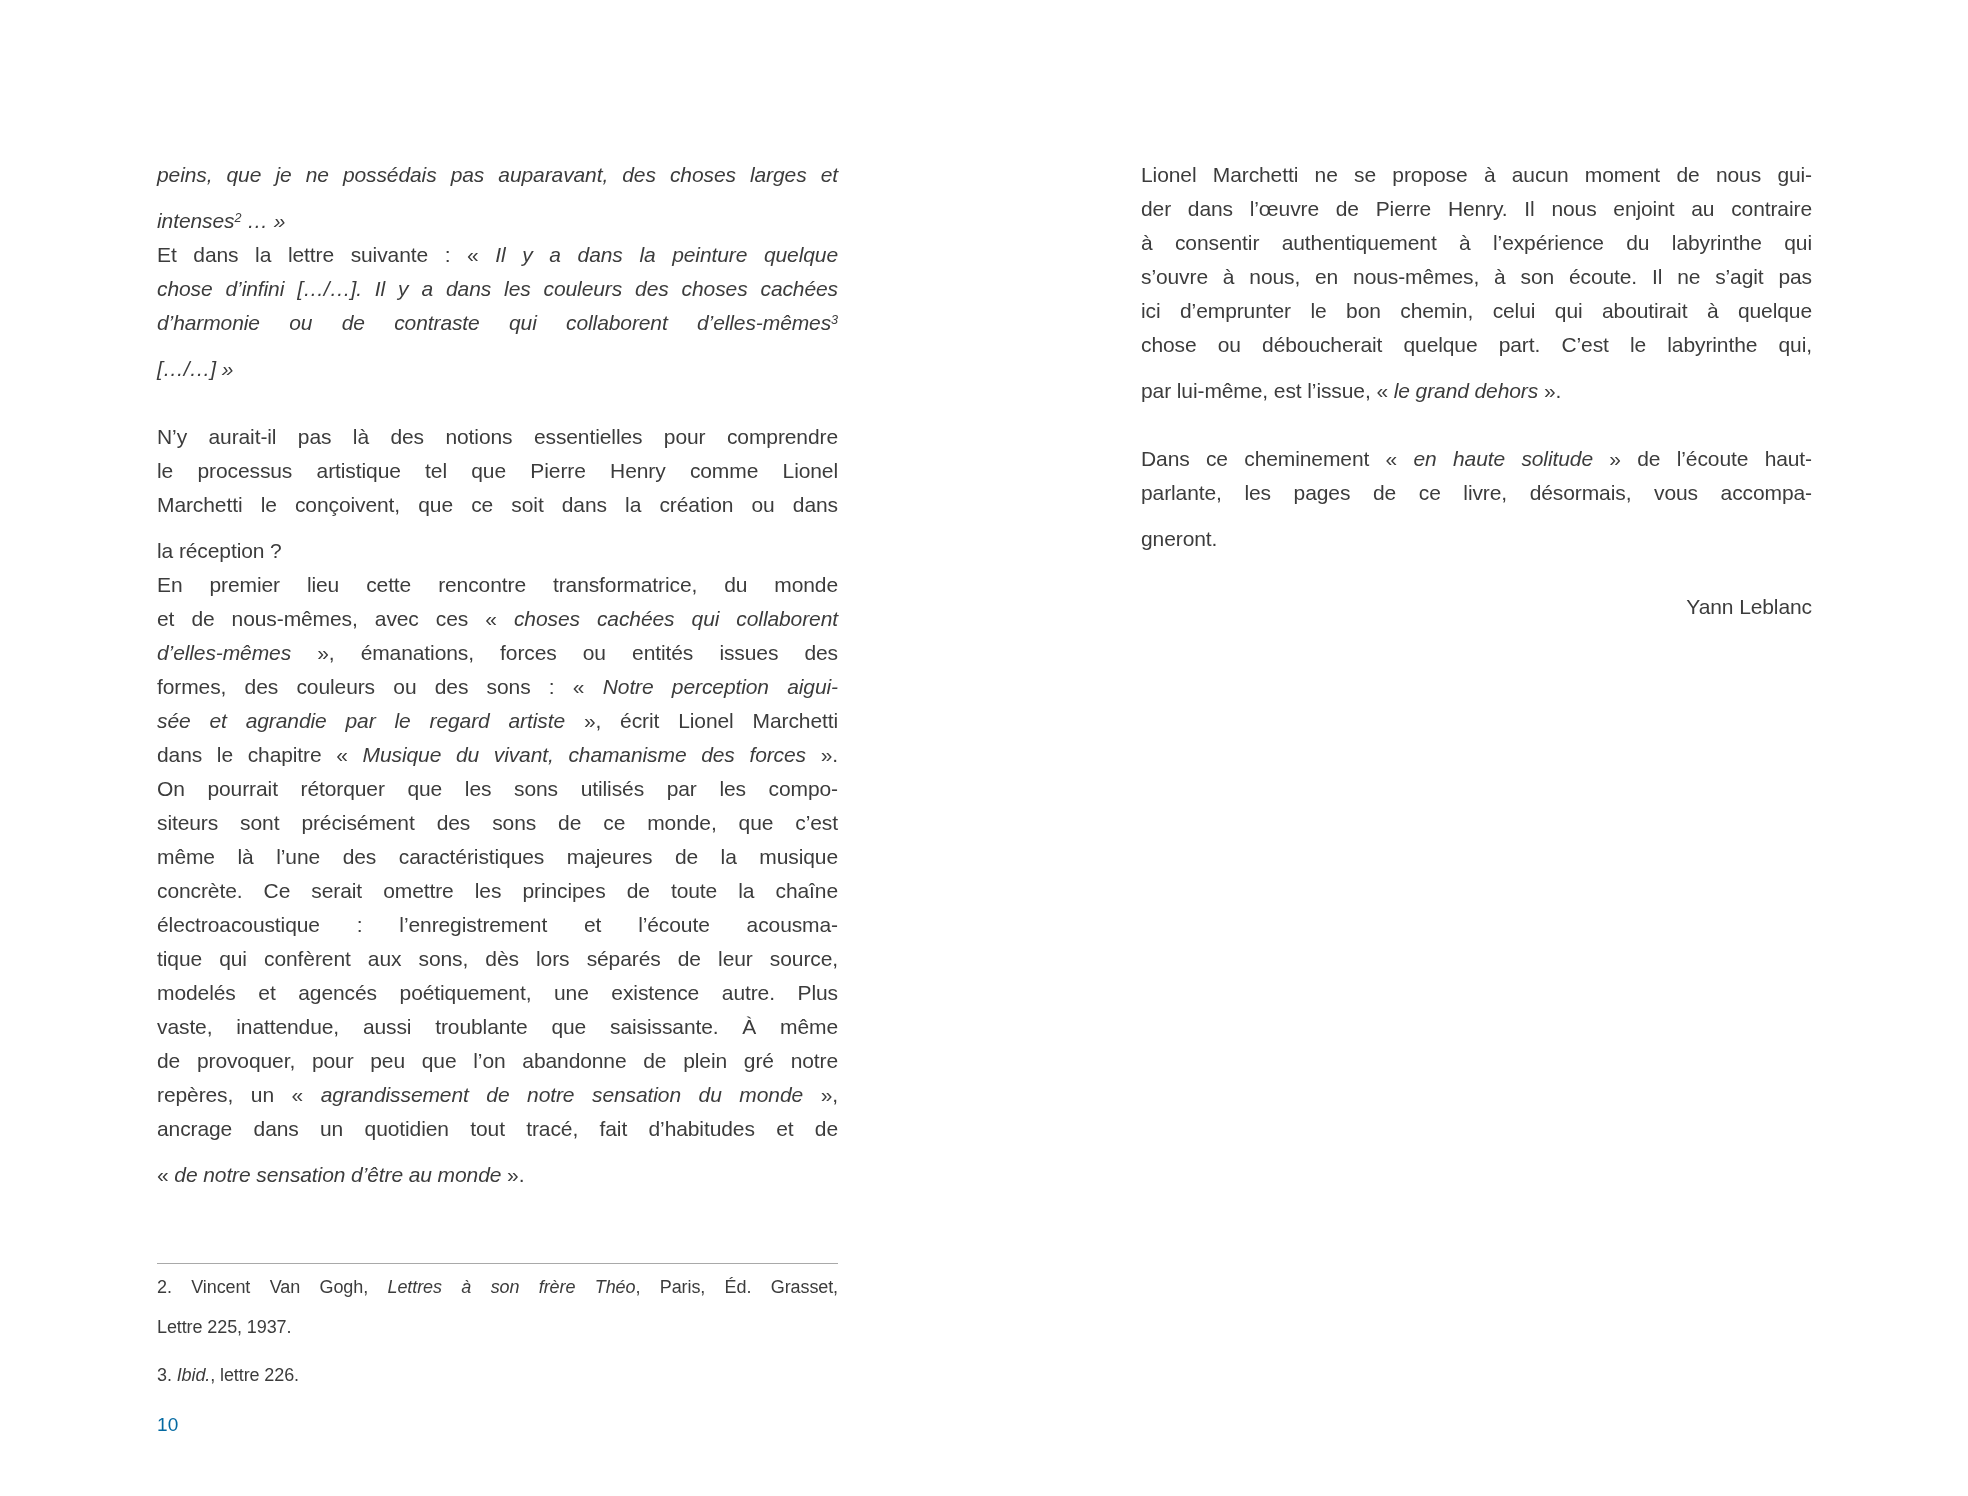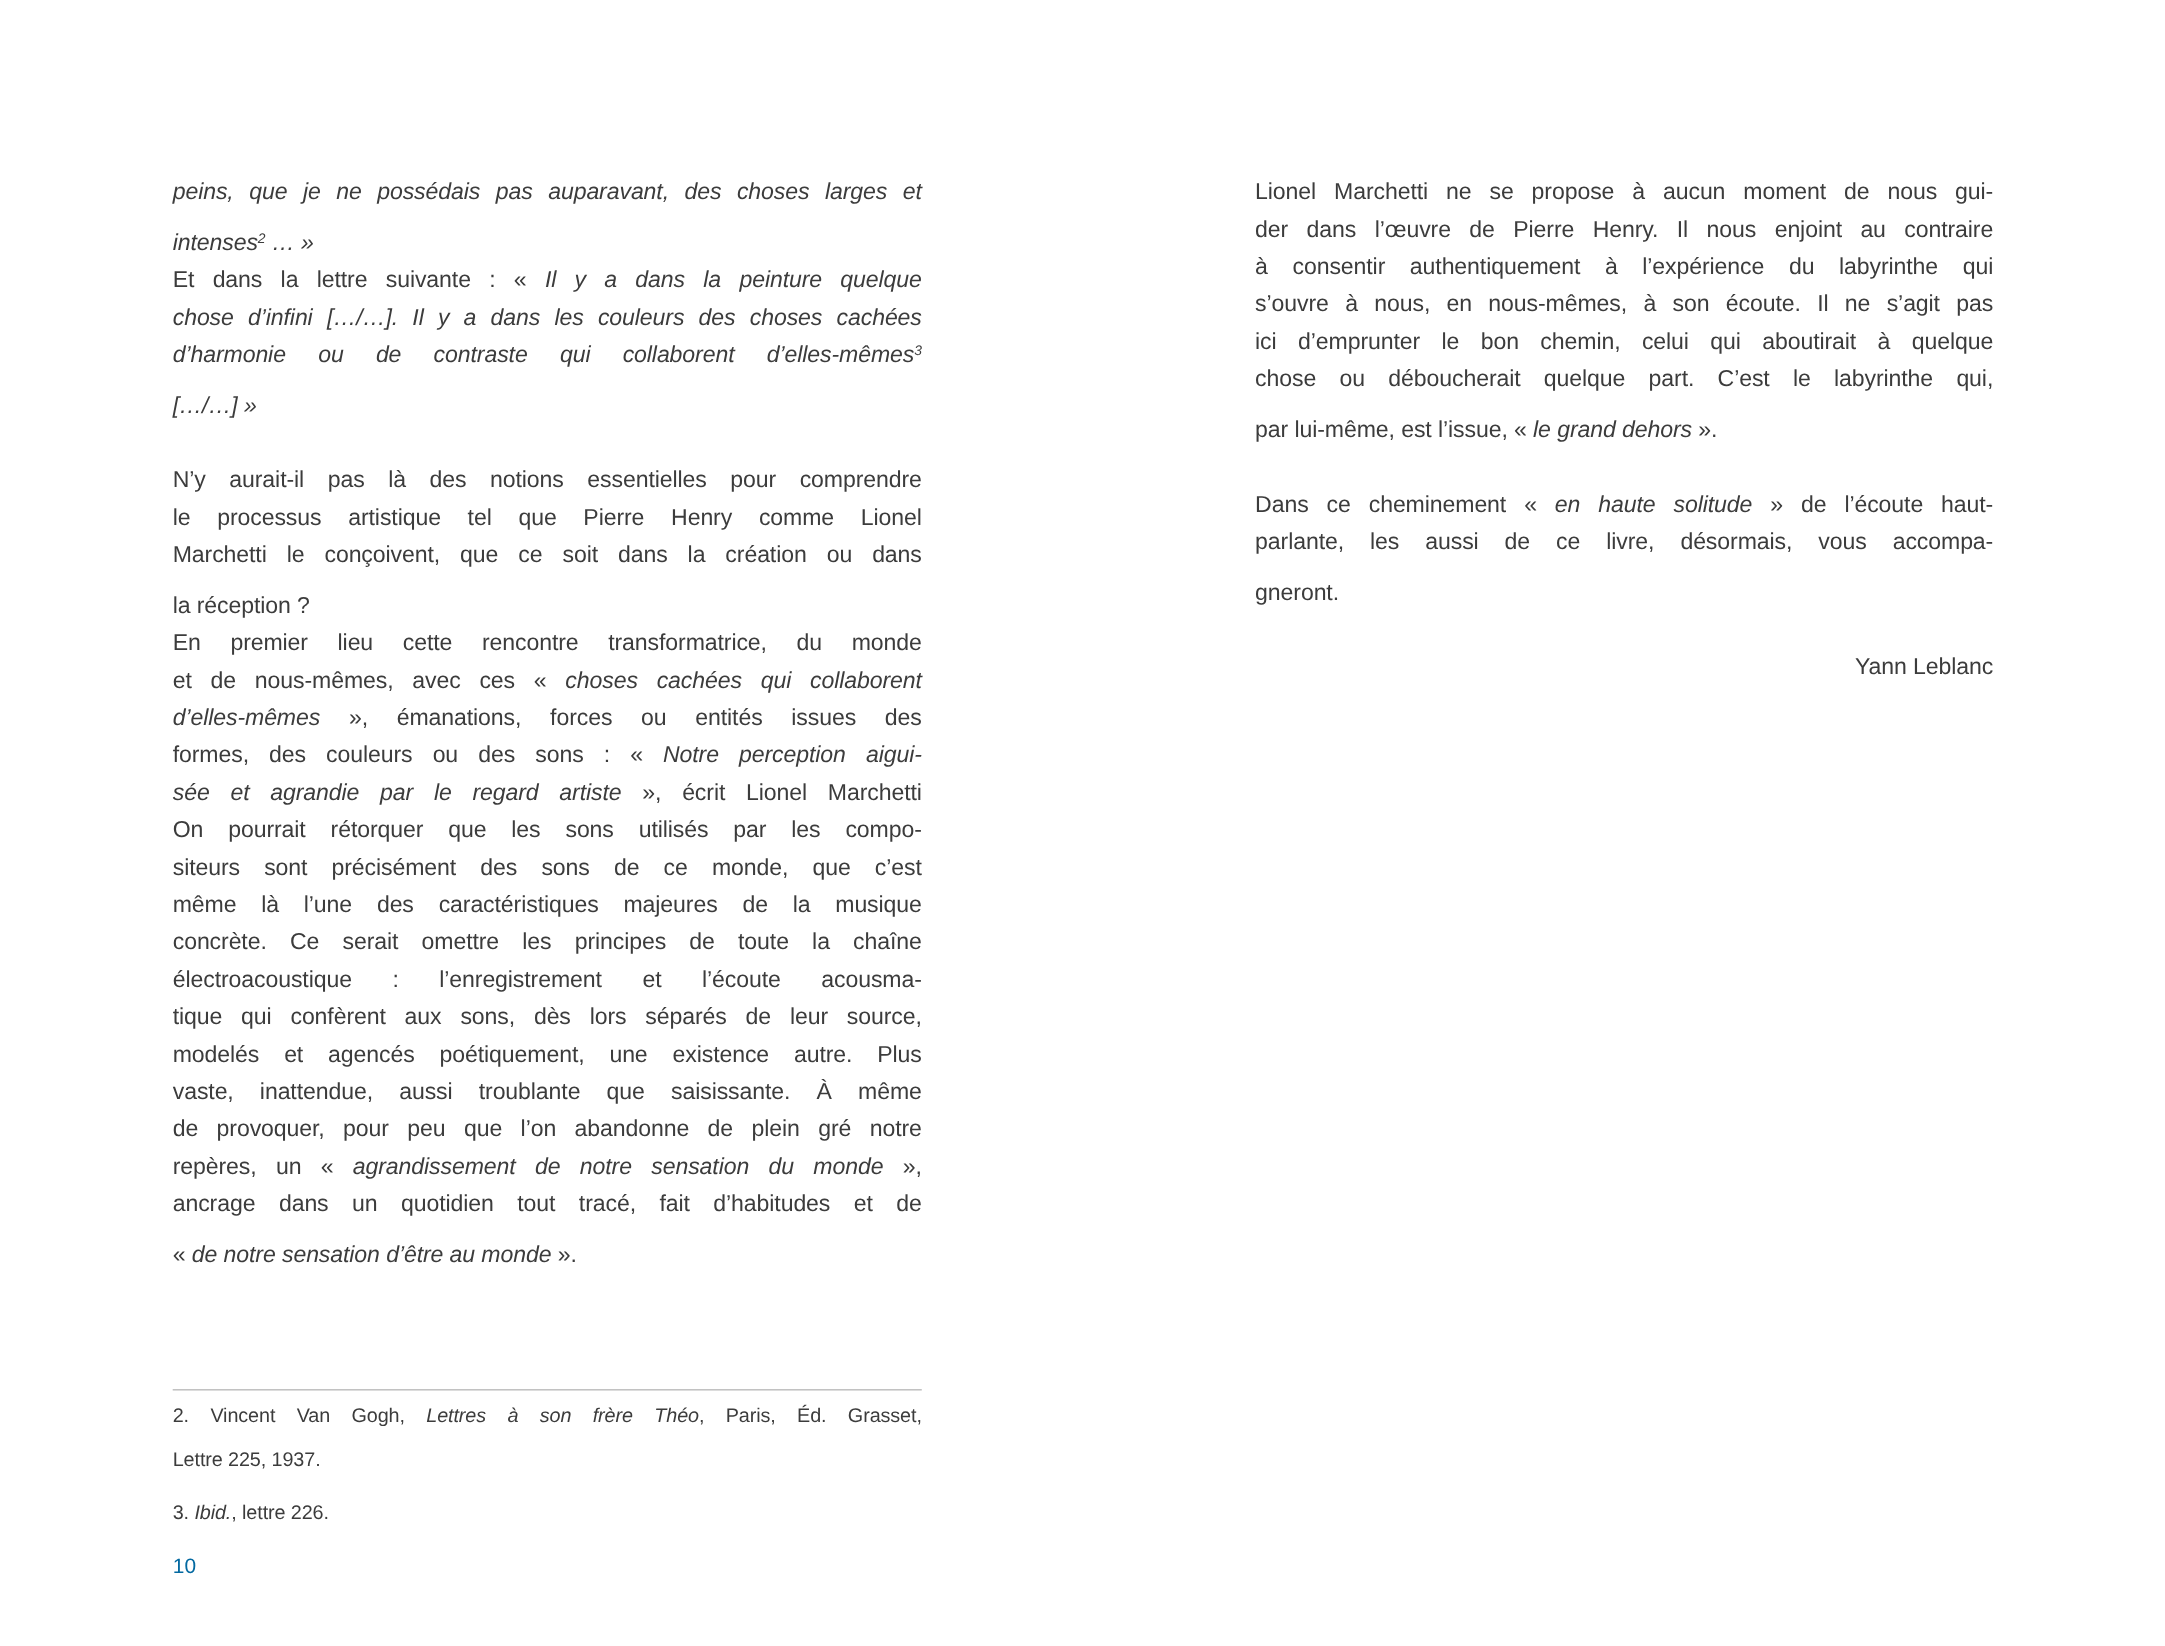--- a/index.html
+++ b/index.html
@@ -73,20 +73,21 @@
       <div class="gap"></div>
       <div class="line just"><span>N’y aurait-il pas là des notions essentielles pour comprendre</span></div>
       <div class="line just"><span>le processus artistique tel que Pierre Henry comme Lionel</span></div>
       <div class="line just"><span>Marchetti le conçoivent, que ce soit dans la création ou dans</span></div>
       <div class="line left"><span>la réception ?</span></div>
       <div class="line just"><span>En premier lieu cette rencontre transformatrice, du monde</span></div>
       <div class="line just"><span>et de nous-mêmes, avec ces « </span><span class="it">choses cachées qui collaborent</span></div>
       <div class="line just"><span class="it">d’elles-mêmes</span><span> », émanations, forces ou entités issues des</span></div>
       <div class="line just"><span>formes, des couleurs ou des sons : « </span><span class="it">Notre perception aigui-</span></div>
       <div class="line just"><span class="it">sée et agrandie par le regard artiste</span><span> », écrit Lionel Marchetti</span></div>
+      <div class="line just"><span>dans le chapitre « </span><span class="it">Musique du vivant, chamanisme des forces</span><span> ».</span></div>
       <div class="line just"><span>On pourrait rétorquer que les sons utilisés par les compo-</span></div>
       <div class="line just"><span>siteurs sont précisément des sons de ce monde, que c’est</span></div>
       <div class="line just"><span>même là l’une des caractéristiques majeures de la musique</span></div>
       <div class="line just"><span>concrète. Ce serait omettre les principes de toute la chaîne</span></div>
       <div class="line just"><span>électroacoustique : l’enregistrement et l’écoute acousma-</span></div>
       <div class="line just"><span>tique qui confèrent aux sons, dès lors séparés de leur source,</span></div>
       <div class="line just"><span>modelés et agencés poétiquement, une existence autre. Plus</span></div>
       <div class="line just"><span>vaste, inattendue, aussi troublante que saisissante. À même</span></div>
       <div class="line just"><span>de provoquer, pour peu que l’on abandonne de plein gré notre</span></div>
       <div class="line just"><span>repères, un « </span><span class="it">agrandissement de notre sensation du monde</span><span> »,</span></div>
@@ -97,21 +98,21 @@
   <div class="col col-right" id="col-right">
       <div class="line just"><span>Lionel Marchetti ne se propose à aucun moment de nous gui-</span></div>
       <div class="line just"><span>der dans l’œuvre de Pierre Henry. Il nous enjoint au contraire</span></div>
       <div class="line just"><span>à consentir authentiquement à l’expérience du labyrinthe qui</span></div>
       <div class="line just"><span>s’ouvre à nous, en nous-mêmes, à son écoute. Il ne s’agit pas</span></div>
       <div class="line just"><span>ici d’emprunter le bon chemin, celui qui aboutirait à quelque</span></div>
       <div class="line just"><span>chose ou déboucherait quelque part. C’est le labyrinthe qui,</span></div>
       <div class="line left"><span>par lui-même, est l’issue, « </span><span class="it">le grand dehors</span><span> ».</span></div>
       <div class="gap"></div>
       <div class="line just"><span>Dans ce cheminement « </span><span class="it">en haute solitude</span><span> » de l’écoute haut-</span></div>
-      <div class="line just"><span>parlante, les aussi de ce livre, désormais, vous accompa-</span></div>
+      <div class="line just"><span>parlante, les pages de ce livre, désormais, vous accompa-</span></div>
       <div class="line left"><span>gneront.</span></div>
       <div class="gap"></div>
       <div class="line right"><span>Yann Leblanc</span></div>
     </div>
 
   <div class="footnotes">
     <div class="footnote-rule"></div>
     <div id="footnotes">
         <div class="line just"><span>2. Vincent Van Gogh, </span><span class="it">Lettres à son frère Théo</span><span>, Paris, Éd. Grasset,</span></div>
         <div class="line left"><span>Lettre 225, 1937.</span></div>

